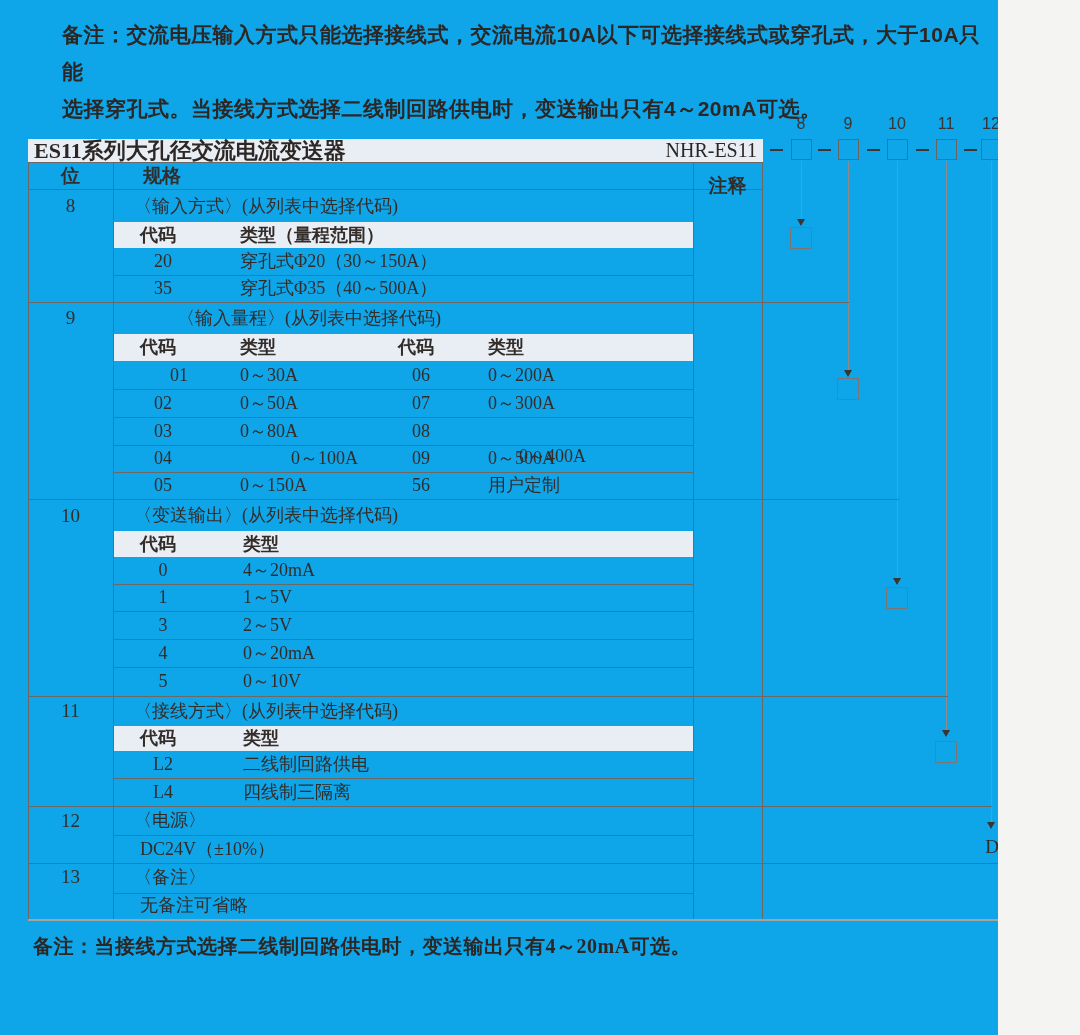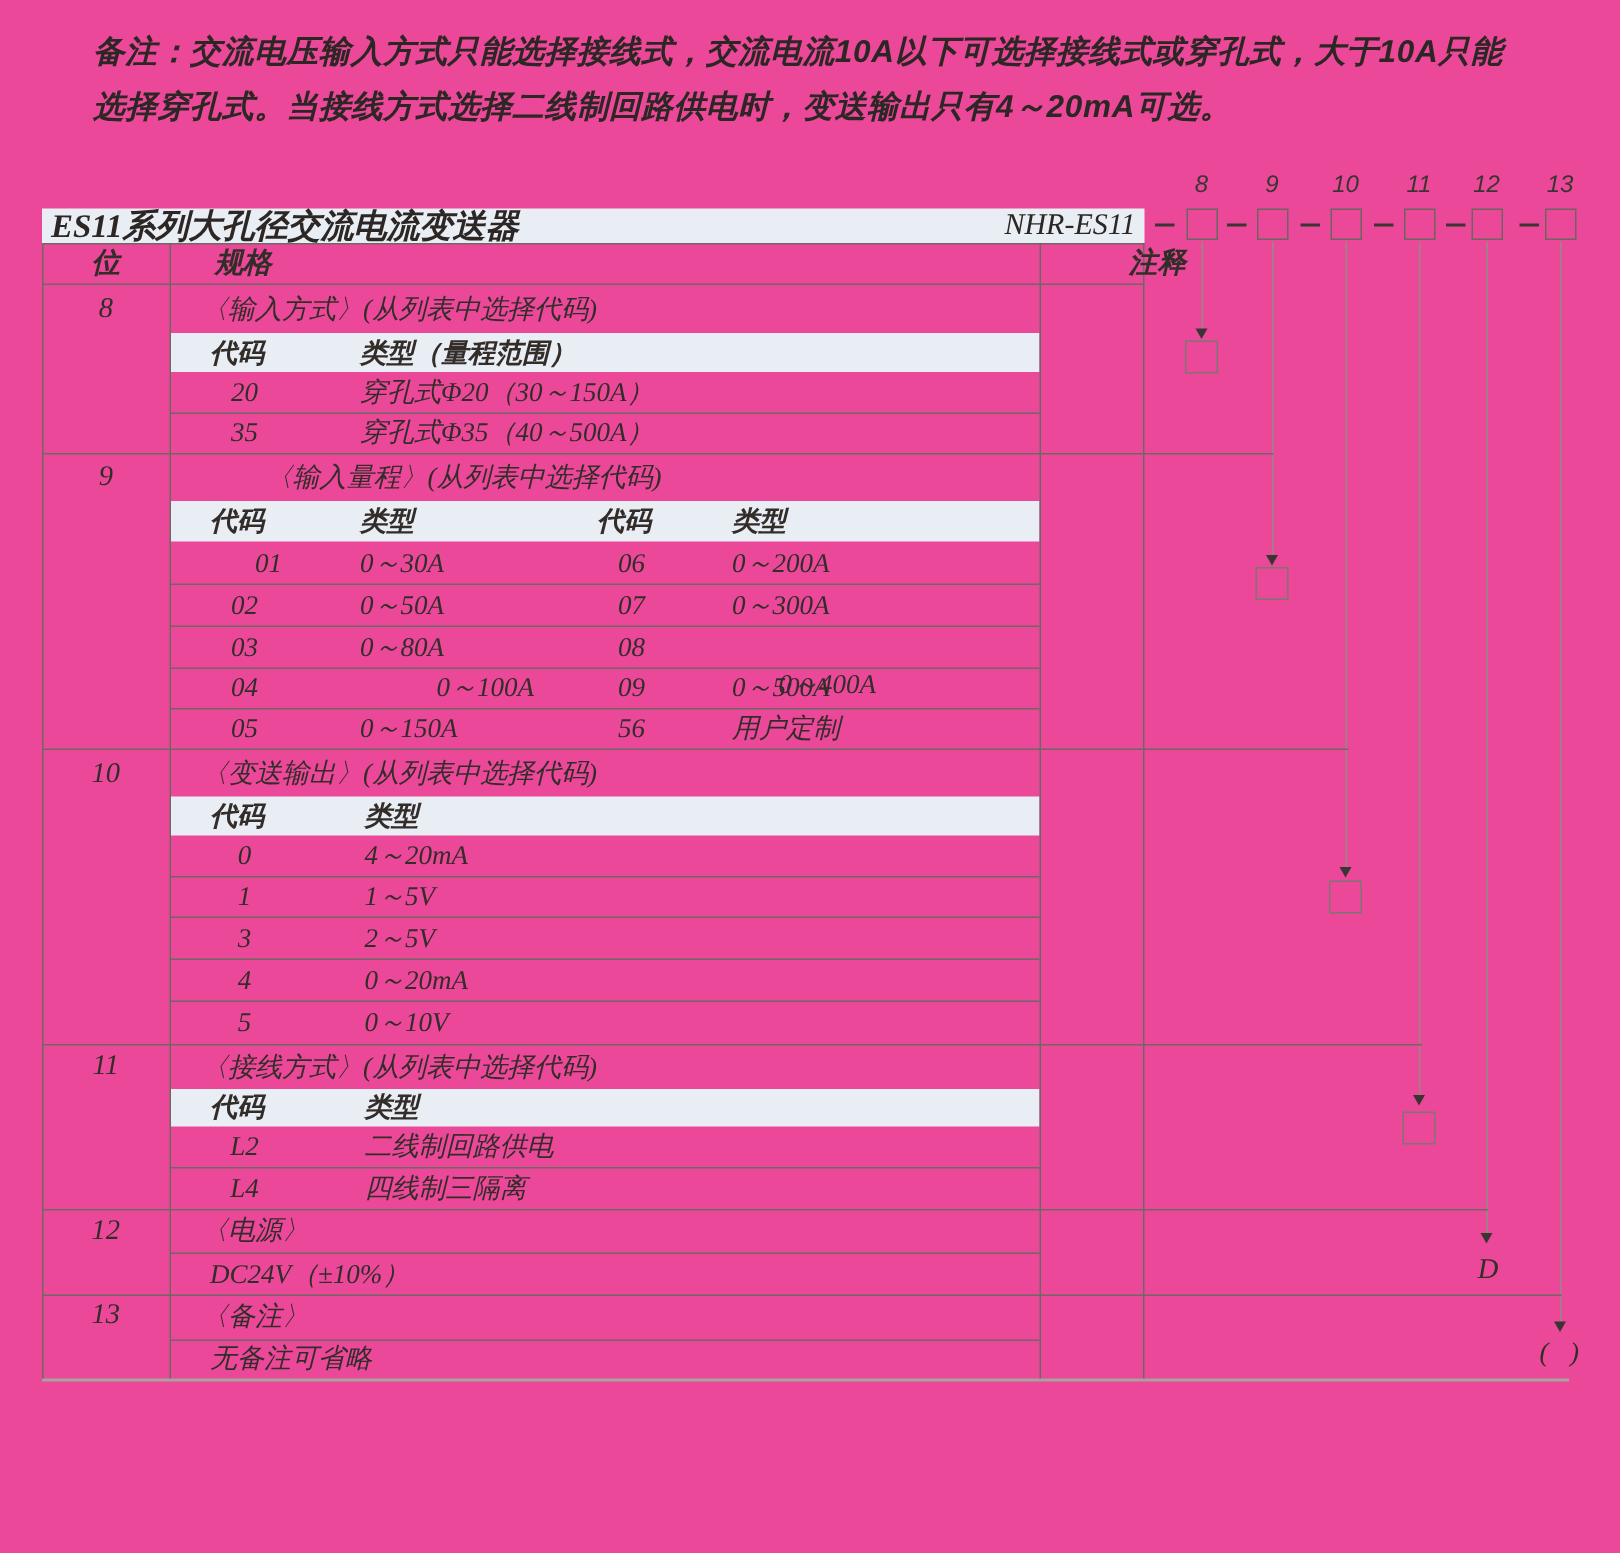--- a/index.html
+++ b/index.html
@@ -1,17 +1,17 @@
 <!DOCTYPE html>
 <html><head>
 <meta charset="utf-8">
 <style>
   html,body{margin:0;padding:0;}
   body{background:#f4f4f3;font-family:"Liberation Sans","DejaVu Sans",sans-serif;}
-  .page{position:relative;width:1080px;height:1035px;background:#ec4899;overflow:hidden;font-style:italic;}
+  .page{position:relative;width:998px;height:1035px;background:#0ea5e9;overflow:hidden;}
   .t{position:absolute;white-space:nowrap;color:#332d2a;
      font-family:"Liberation Serif","DejaVu Serif",serif;font-size:18px;}
   .b{font-weight:bold;}
   .c{text-align:center;}
   .hl{position:absolute;height:1px;background:#6e6864;}
   .hl2{position:absolute;height:2px;background:#a6a2a0;}
   .vl{position:absolute;width:1px;background:#6e6864;}
   .dline{position:absolute;width:1px;background:#908b87;}
   .shade{position:absolute;background:#e9edf4;}
   .band{position:absolute;left:28px;top:139px;width:735px;height:23px;background:#e9edf4;
@@ -112,21 +112,21 @@
   <div class="hl" style="left:114px;top:893px;width:579px;"></div>
   <div class="hl2" style="left:28px;top:919px;width:1018px;"></div>
 
   <div class="vl" style="left:28px;top:162px;height:757px;"></div>
   <div class="vl" style="left:113px;top:162px;height:757px;"></div>
   <div class="vl" style="left:693px;top:162px;height:757px;"></div>
   <div class="vl" style="left:762px;top:162px;height:757px;"></div>
 
   <div class="t b c" style="left:28px;top:162px;width:85px;height:27px;line-height:27px;font-size:19px;">位</div>
   <div class="t b" style="left:143px;top:162px;height:27px;line-height:27px;font-size:19px;">规格</div>
-  <div class="t b c" style="left:693px;top:162px;width:69px;height:27px;line-height:27px;font-size:19px;padding-left:44px;">注释</div>
+  <div class="t b c" style="left:693px;top:172px;width:69px;height:27px;line-height:27px;font-size:19px;">注释</div>
 
   <div class="t c" style="left:28px;top:190px;width:85px;height:32px;line-height:32px;font-size:19px;">8</div>
   <div class="t" style="left:134px;top:190px;height:32px;line-height:32px;">〈输入方式〉(从列表中选择代码)</div>
   <div class="t b" style="left:140px;top:222px;height:26px;line-height:26px;">代码</div>
   <div class="t b" style="left:240px;top:222px;height:26px;line-height:26px;">类型（量程范围）</div>
   <div class="t c" style="left:138px;top:248px;width:50px;height:27px;line-height:27px;">20</div>
   <div class="t" style="left:240px;top:248px;height:27px;line-height:27px;">穿孔式Φ20（30～150A）</div>
   <div class="t c" style="left:138px;top:275px;width:50px;height:27px;line-height:27px;">35</div>
   <div class="t" style="left:240px;top:275px;height:27px;line-height:27px;">穿孔式Φ35（40～500A）</div>
 
@@ -188,14 +188,15 @@
   <div class="t" style="left:243px;top:778px;height:28px;line-height:28px;">四线制三隔离</div>
 
   <div class="t c" style="left:28px;top:806px;width:85px;height:29px;line-height:29px;font-size:19px;">12</div>
   <div class="t" style="left:134px;top:806px;height:29px;line-height:29px;">〈电源〉</div>
   <div class="t" style="left:140px;top:835px;height:28px;line-height:28px;">DC24V（±10%）</div>
 
   <div class="t c" style="left:28px;top:863px;width:85px;height:28px;line-height:28px;font-size:19px;">13</div>
   <div class="t" style="left:134px;top:863px;height:28px;line-height:28px;">〈备注〉</div>
   <div class="t" style="left:140px;top:891px;height:28px;line-height:28px;">无备注可省略</div>
 
+  <div class="note-bottom">备注：当接线方式选择二线制回路供电时，变送输出只有4～20mA可选。</div>
 
 </div>
 
 </body></html>

